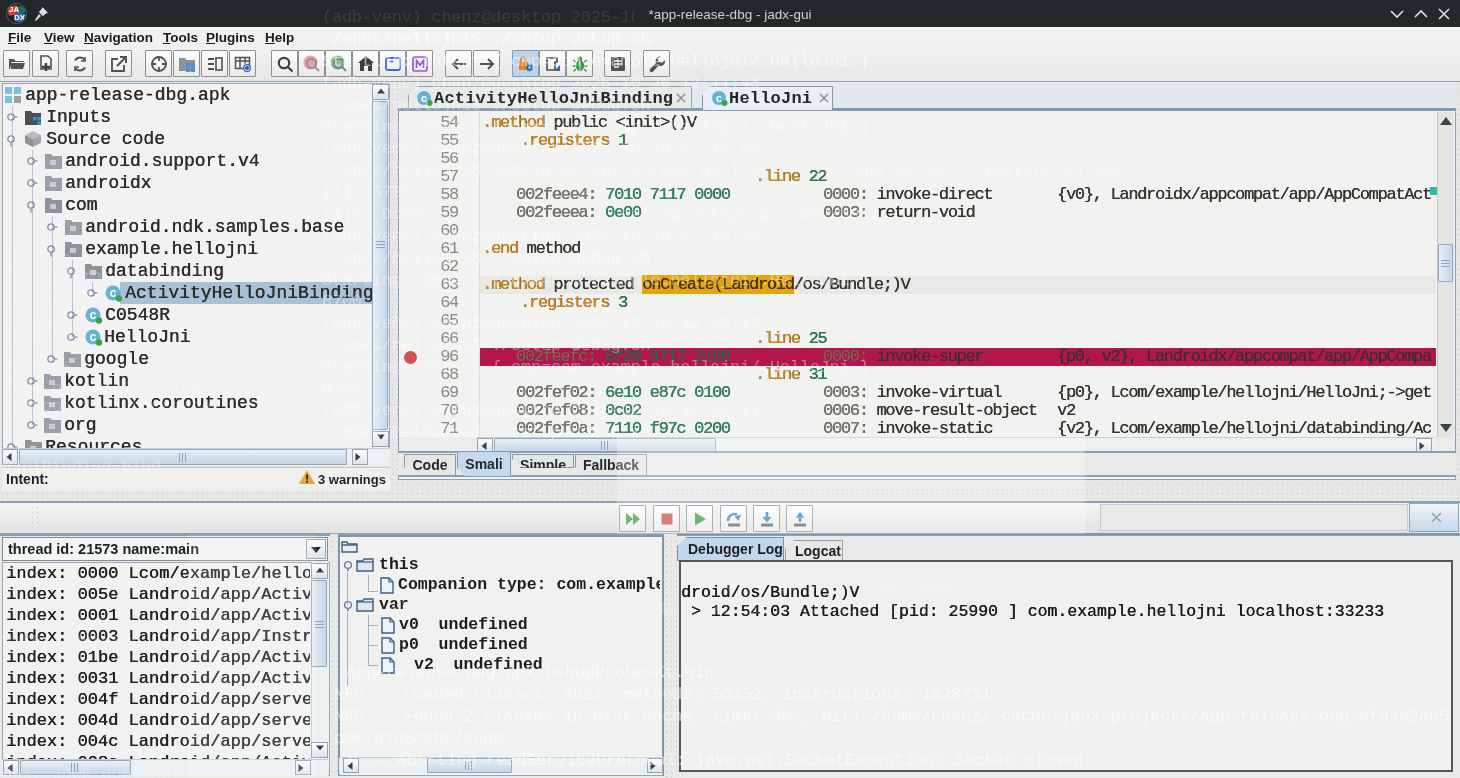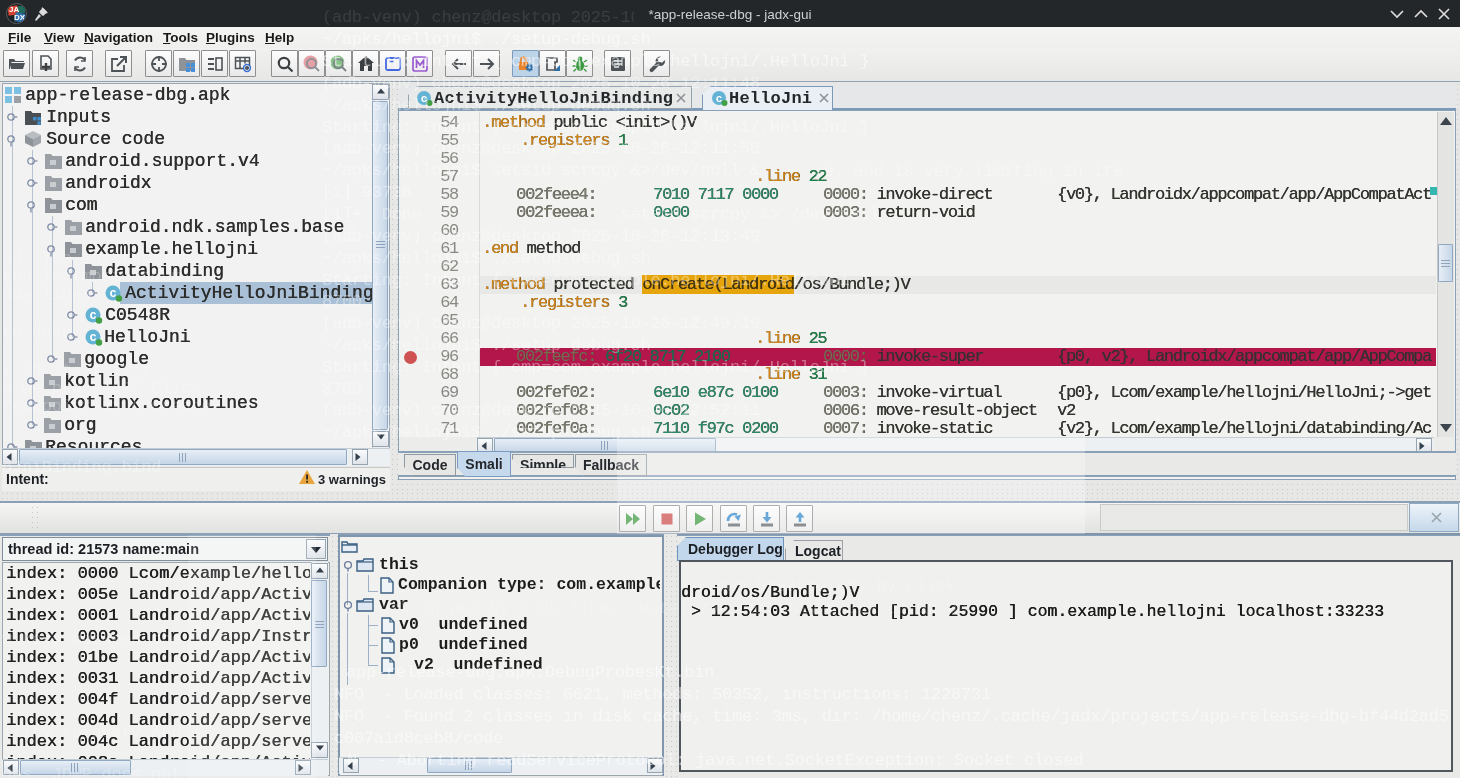--- a/index.html
+++ b/index.html
@@ -8,21 +8,21 @@
 .abs{position:absolute;}
 .mono{font-family:"Liberation Mono",monospace;}
 
 .t{position:absolute;font:18px "Liberation Mono",monospace;color:#2d2d2c;white-space:pre;line-height:22px;text-shadow:0.4px 0 0 #2d2d2c;}
 
 .c{position:absolute;font:17px "Liberation Mono",monospace;letter-spacing:-1.3px;color:#33332f;white-space:pre;line-height:18px;text-shadow:0.3px 0 0 #44443f;}
 .ln{position:absolute;font:17px "Liberation Mono",monospace;letter-spacing:-1.3px;color:#8a8a85;white-space:pre;line-height:18px;text-align:right;width:34px;}
 .kw{color:#d28414;}
 .num{color:#1d8048;}
 .addr{color:#7a796d;}
-.hex{color:#2c8a66;margin-left:48px;}
+.hex{color:#2c8a66;}
 .off{color:#7a796d;}
 
 .g{position:absolute;font:17px "Liberation Mono",monospace;letter-spacing:-0.25px;color:rgba(255,255,255,0.45);white-space:pre;line-height:22px;}
 
 .il{position:absolute;font:17px "Liberation Mono",monospace;color:#222;white-space:pre;line-height:21px;text-shadow:0.4px 0 0 #222;}
 
 .mid{position:absolute;font:bold 16.5px "Liberation Mono",monospace;color:#1d1d1c;white-space:pre;}
 .log{position:absolute;font:16.5px "Liberation Mono",monospace;color:#1c1c1b;white-space:pre;line-height:19.3px;text-shadow:0.4px 0 0 #1c1c1b;}
 
 .tb{position:absolute;width:27px;height:27px;top:50px;border:1px solid #8f8f8f;

